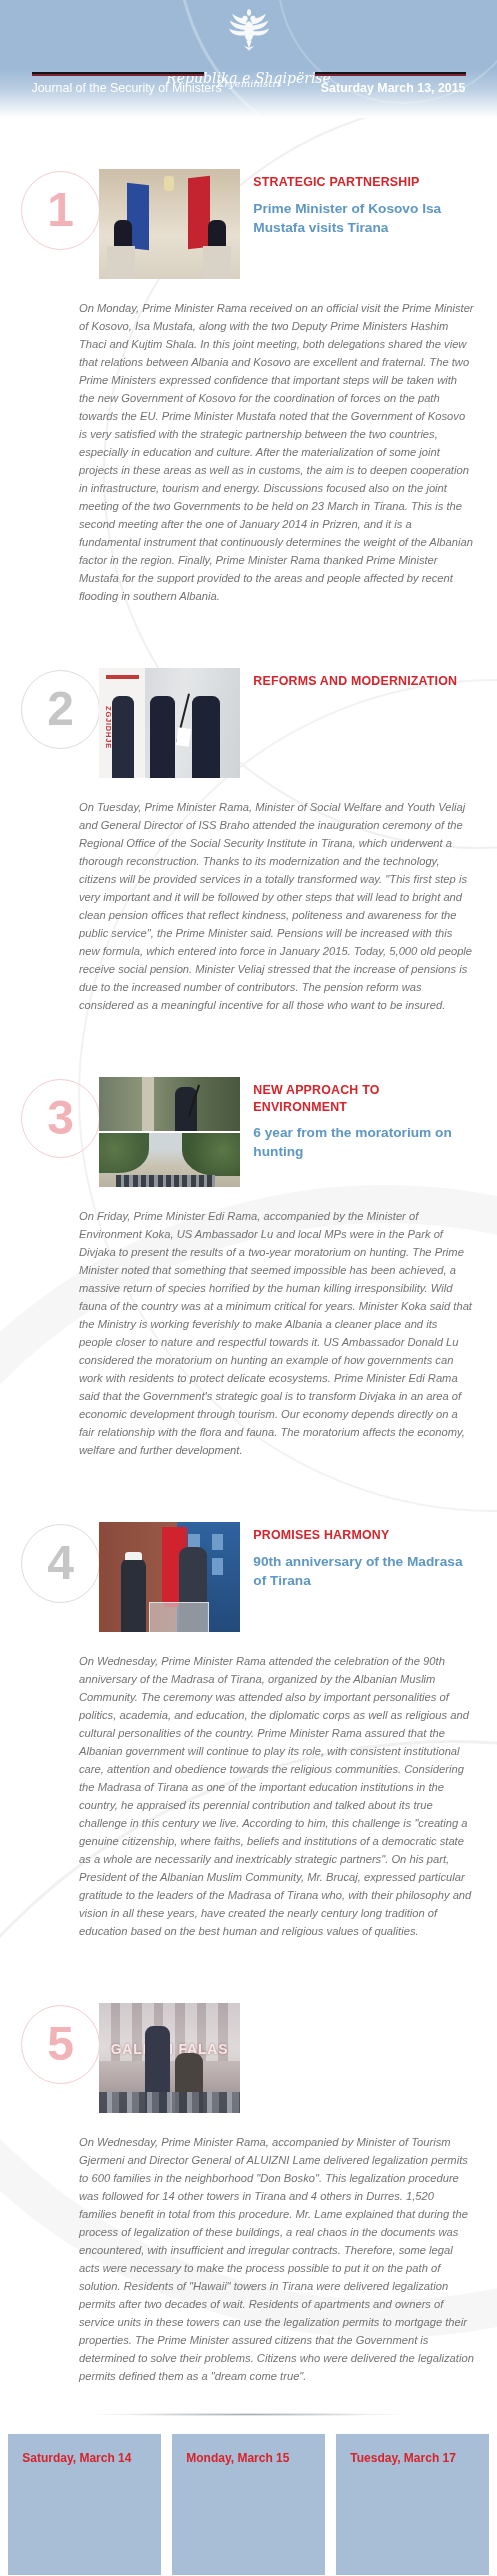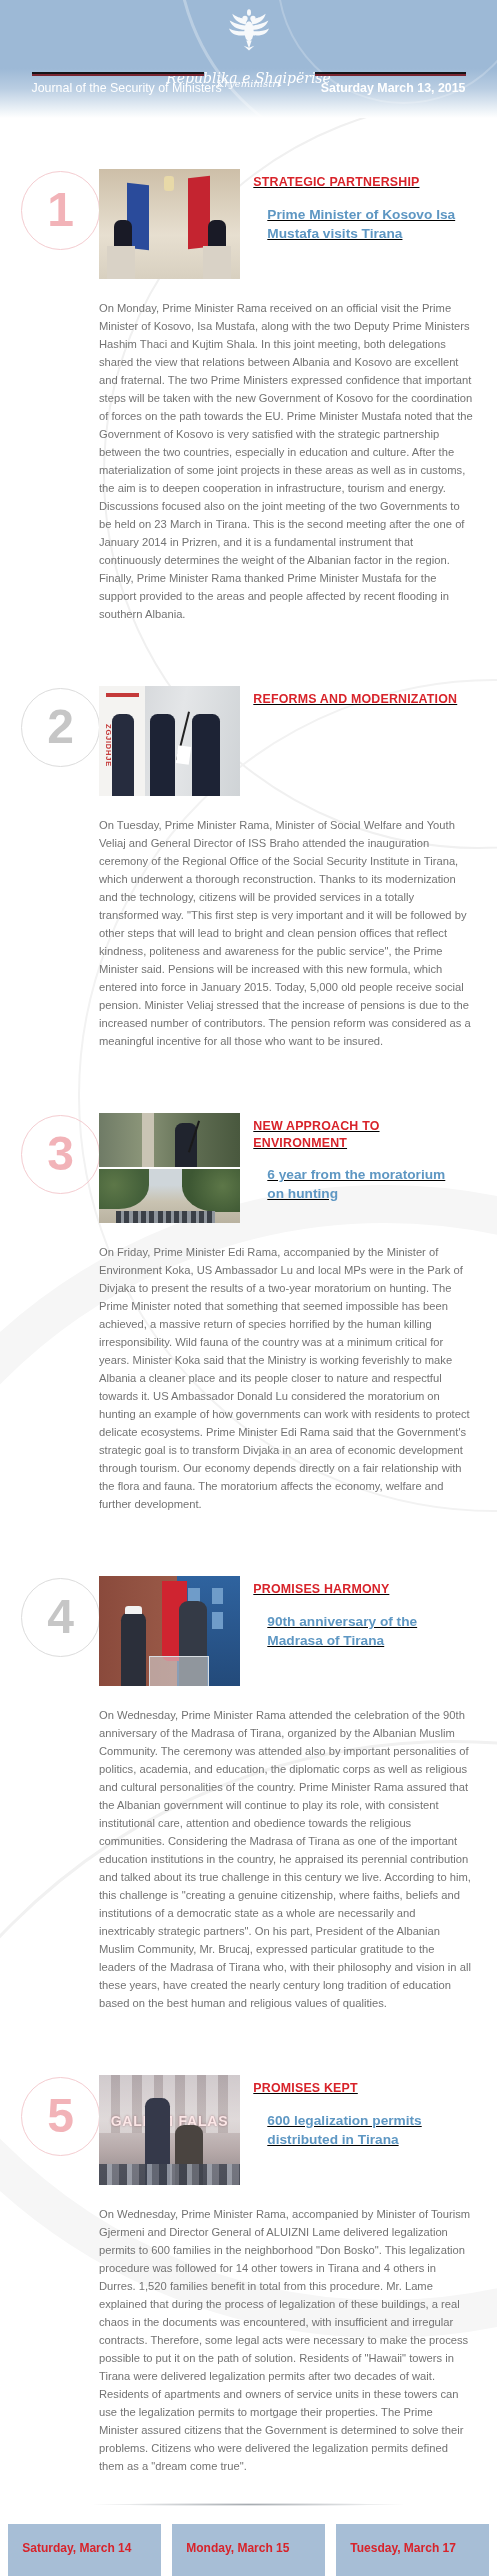--- a/index.html
+++ b/index.html
@@ -29,24 +29,24 @@
   main{position:relative;z-index:1;padding-top:51px;}
 
   
   .news{position:relative;margin-bottom:63px;}
   .news.tight{margin-bottom:28px;}
   .num-circle{position:absolute;left:21px;top:1.7px;width:77px;height:77px;border-radius:50%;display:flex;align-items:center;justify-content:center;font-size:48px;font-weight:bold;line-height:1;}
   .num-odd{border:0.8px solid #f4ccd0;color:#f2b3b8;}
   .num-even{border:0.8px solid #dcdcdc;color:#c6c6c6;}
   .head-row{margin-left:99px;display:flex;gap:13.3px;}
   .photo{width:141px;height:110px;flex:none;position:relative;overflow:hidden;background:#ccc;}
-  .head-text{width:219px;padding-top:5px;text-decoration:underline;}
+  .head-text{width:219px;padding-top:5px;}
   .cat{margin:0 0 8.3px;color:#d8232a;font-size:12.4px;line-height:16.6px;font-weight:bold;letter-spacing:0.2px;}
-  .title{margin:14px;color:#5e97c3;font-size:13.7px;line-height:19px;font-weight:bold;cursor:pointer;}
-  .body{margin:20px 23px 0 99px;color:#737373;font-size:11.2px;line-height:18px;}
+  .title{margin:0;color:#5e97c3;font-size:13.7px;line-height:19px;font-weight:bold;cursor:pointer;}
+  .body{margin:20px 23px 0 79px;color:#737373;font-size:11.2px;line-height:18px;font-style:italic;}
 
   
   .sc{position:absolute;}
   .p1{background:linear-gradient(#cdbfa8,#e7dfd0 60%,#d8d0c0);}
   .p1 .flag-b{left:28px;top:15px;width:21.5px;height:65px;background:#2a4b9b;transform:skewY(6deg);}
   .p1 .flag-r{left:89px;top:8.3px;width:21.5px;height:71px;background:#c42430;transform:skewY(-6deg);}
   .p1 .fig{width:18px;height:46px;background:#191a26;border-radius:6.6px 6.6px 0 0;top:51px;}
   .p1 .fig1{left:15px;} .p1 .fig2{left:109px;}
   .p1 .pod{width:28px;height:33px;background:#d9d2c6;top:77px;}
   .p1 .pod1{left:8.3px;} .p1 .pod2{left:104px;}
@@ -229,24 +229,20 @@
           <span>5</span>
         </div>
       <div class="head-row">
         <div class="photo p5">
           <div class="sc blur"></div>
           <div class="sc ptxt">GALIZIM FALAS</div>
           <div class="sc figA"></div>
           <div class="sc figB"></div>
           <div class="sc crowd"></div>
         </div>
-        <div class="head-text">
-          <h2 class="cat">PROMISES KEPT</h2>
-          <h3 class="title">600 legalization permits distributed in Tirana</h3>
-        </div>
       </div>
       <p class="body">On Wednesday, Prime Minister Rama, accompanied by Minister of Tourism Gjermeni and Director General of ALUIZNI Lame delivered legalization permits to 600 families in the neighborhood "Don Bosko". This legalization procedure was followed for 14 other towers in Tirana and 4 others in Durres. 1,520 families benefit in total from this procedure. Mr. Lame explained that during the process of legalization of these buildings, a real chaos in the documents was encountered, with insufficient and irregular contracts. Therefore, some legal acts were necessary to make the process possible to put it on the path of solution. Residents of "Hawaii" towers in Tirana were delivered legalization permits after two decades of wait. Residents of apartments and owners of service units in these towers can use the legalization permits to mortgage their properties. The Prime Minister assured citizens that the Government is determined to solve their problems. Citizens who were delivered the legalization permits defined them as a "dream come true".</p>
     </section>
 
     <div class="shadow-divider"></div>
 
     <div class="agenda">
       <div class="abox">
         <div class="adate">Saturday, March 14</div>
 

